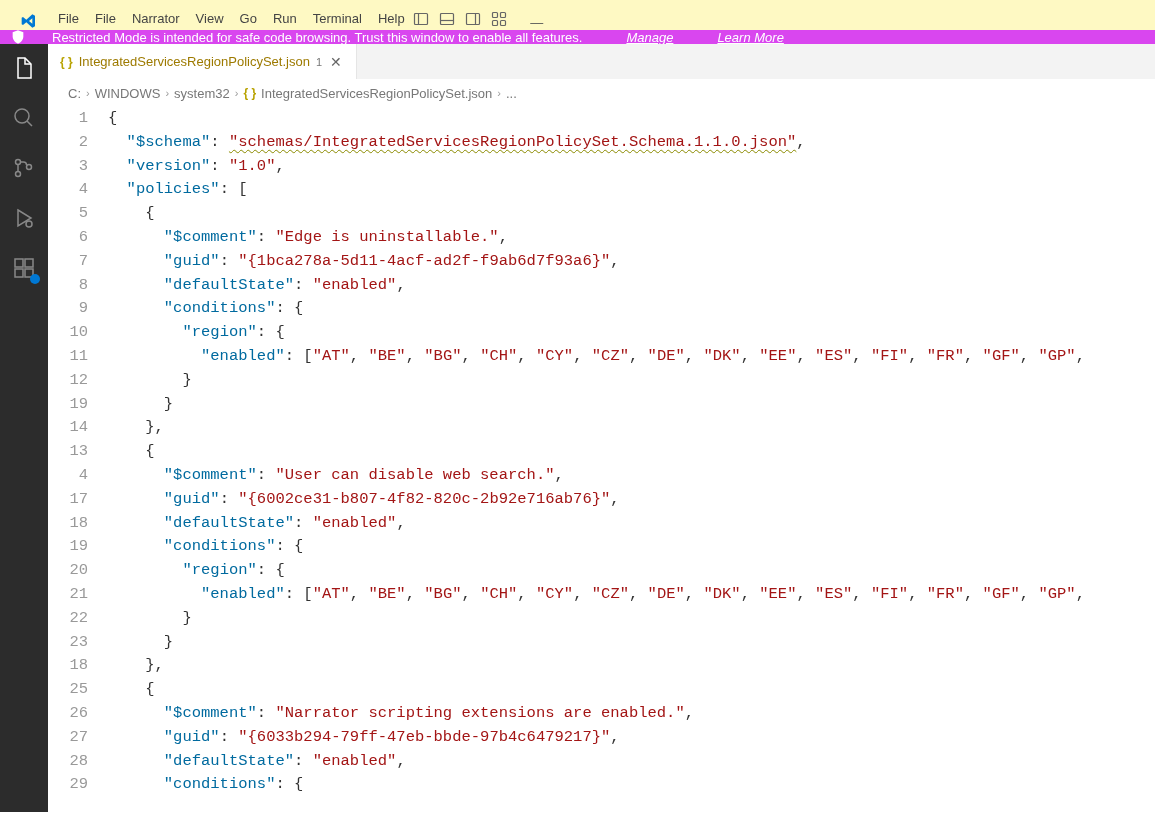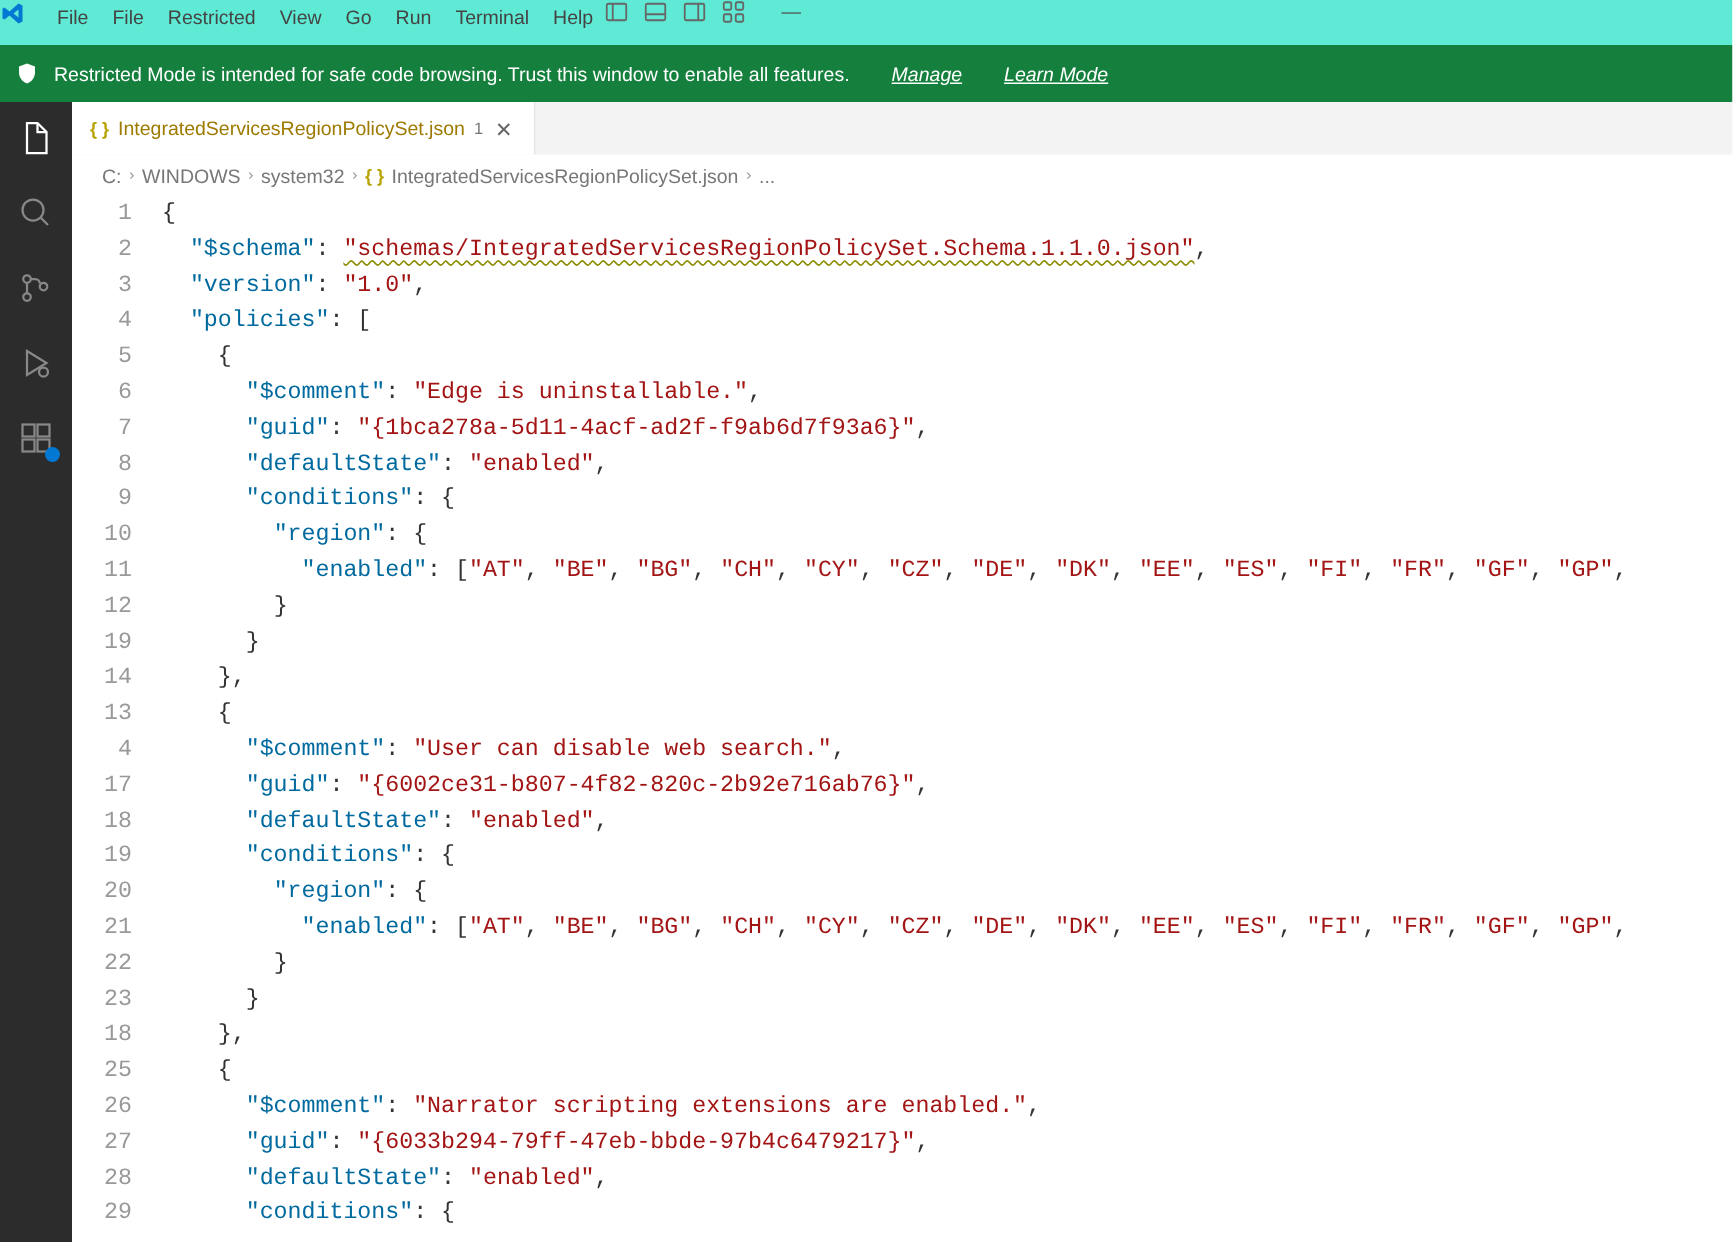--- a/index.html
+++ b/index.html
@@ -1,27 +1,27 @@
 <!DOCTYPE html>
 <html><head>
 <meta charset="utf-8">
 <style>
 * { margin: 0; padding: 0; box-sizing: border-box; }
 body { font-family: "Segoe UI", -apple-system, sans-serif; background: #fff; width: 1155px; height: 828px; overflow: hidden; font-size: 13px; color: #333; }
 
-.titlebar { height: 30px; background: #5eead4; display: flex; align-items: flex-start; padding: 0 0; }
+.titlebar { height: 30px; background: #fef9c3; display: flex; align-items: flex-end; padding: 0 20px; }
 .titlebar .logo { width: 18px; height: 18px; margin-right: 12px; display:flex; align-items:center; justify-content:center; color:#0078d4;}
 .titlebar .menu { display: flex; gap: 0; color: #444; }
 .titlebar .menu span { padding: 4px 8px; cursor: default; }
 .titlebar .title { flex: 1; text-align: center; color: #555; font-size: 12px; }
 .titlebar .layouts { display: flex; gap: 10px; margin-right: 14px; color: #666; }
 .titlebar .layouts svg { stroke: #666; }
 .titlebar .minimize { width: 32px; text-align:center; color:#555; }
 
-.bluebar { height: 38px; background: #15803d; color: #fff; display: flex; align-items: center; padding: 0 10px; font-size: 13px; gap: 28px; }
+.bluebar { height: 14px; background: #d946ef; color: #fff; display: flex; align-items: center; padding: 0 10px; font-size: 13px; gap: 44px; }
 .bluebar .icon { display:flex; align-items:center; color:#fff; margin-right:-18px; }
 .bluebar .msg { }
 .bluebar a { color: #fff; text-decoration: underline; font-style: italic; }
 
 .main { display: flex; height: calc(100% - 60px); }
 .activitybar { width: 48px; background: #2c2c2c; display: flex; flex-direction: column; align-items: center; padding-top: 10px; gap: 22px; }
 .activitybar .item { width: 28px; height: 28px; display:flex; align-items:center; justify-content:center; color:#888; position:relative; }
 .activitybar .item.active { color:#fff; }
 .activitybar .badge { position:absolute; bottom:-2px; right:-2px; width:10px; height:10px; background:#0078d4; border-radius:50%; }
 
@@ -54,21 +54,21 @@
 
 <div class="titlebar">
   <div class="logo">
     <svg width="16" height="16" viewBox="0 0 24 24" fill="#0078d4">
         <path d="M17 2l4 2v16l-4 2-9-8-5 4-2-1V7l2-1 5 4 9-8zm0 6l-5 4 5 4V8z"></path>
       </svg>
   </div>
   <div class="menu">
     <span>File</span>
     <span>File</span>
-    <span>Restricted</span>
+    <span>Narrator</span>
     <span>View</span>
     <span>Go</span>
     <span>Run</span>
     <span>Terminal</span>
     <span>Help</span>
   </div>
   <div class="layouts">
     <span><svg width="16" height="16" viewBox="0 0 16 16" fill="none" stroke="currentColor" stroke-width="1.2">
           <rect x="1.5" y="2.5" width="13" height="11" rx="1"></rect>
           <line x1="5.5" y1="2.5" x2="5.5" y2="13.5"></line>
@@ -92,21 +92,21 @@
 </div>
 
 <div class="bluebar">
   <span class="icon">
     <svg width="16" height="16" viewBox="0 0 24 24" fill="#fff">
         <path d="M12 2l8 3v6c0 5-3.4 9.5-8 11-4.6-1.5-8-6-8-11V5l8-3z"></path>
       </svg>
   </span>
   <span class="msg">Restricted Mode is intended for safe code browsing. Trust this window to enable all features.</span>
   <a>Manage</a>
-  <a>Learn Mode</a>
+  <a>Learn More</a>
 </div>
 
 <div class="main">
   <div class="activitybar">
     <div class="item active">
       <svg width="24" height="24" viewBox="0 0 24 24" fill="none" stroke="currentColor" stroke-width="1.5">
           <path d="M13 2H6v20h13V8l-6-6z"></path>
           <path d="M13 2v6h6"></path>
         </svg>
     </div>

